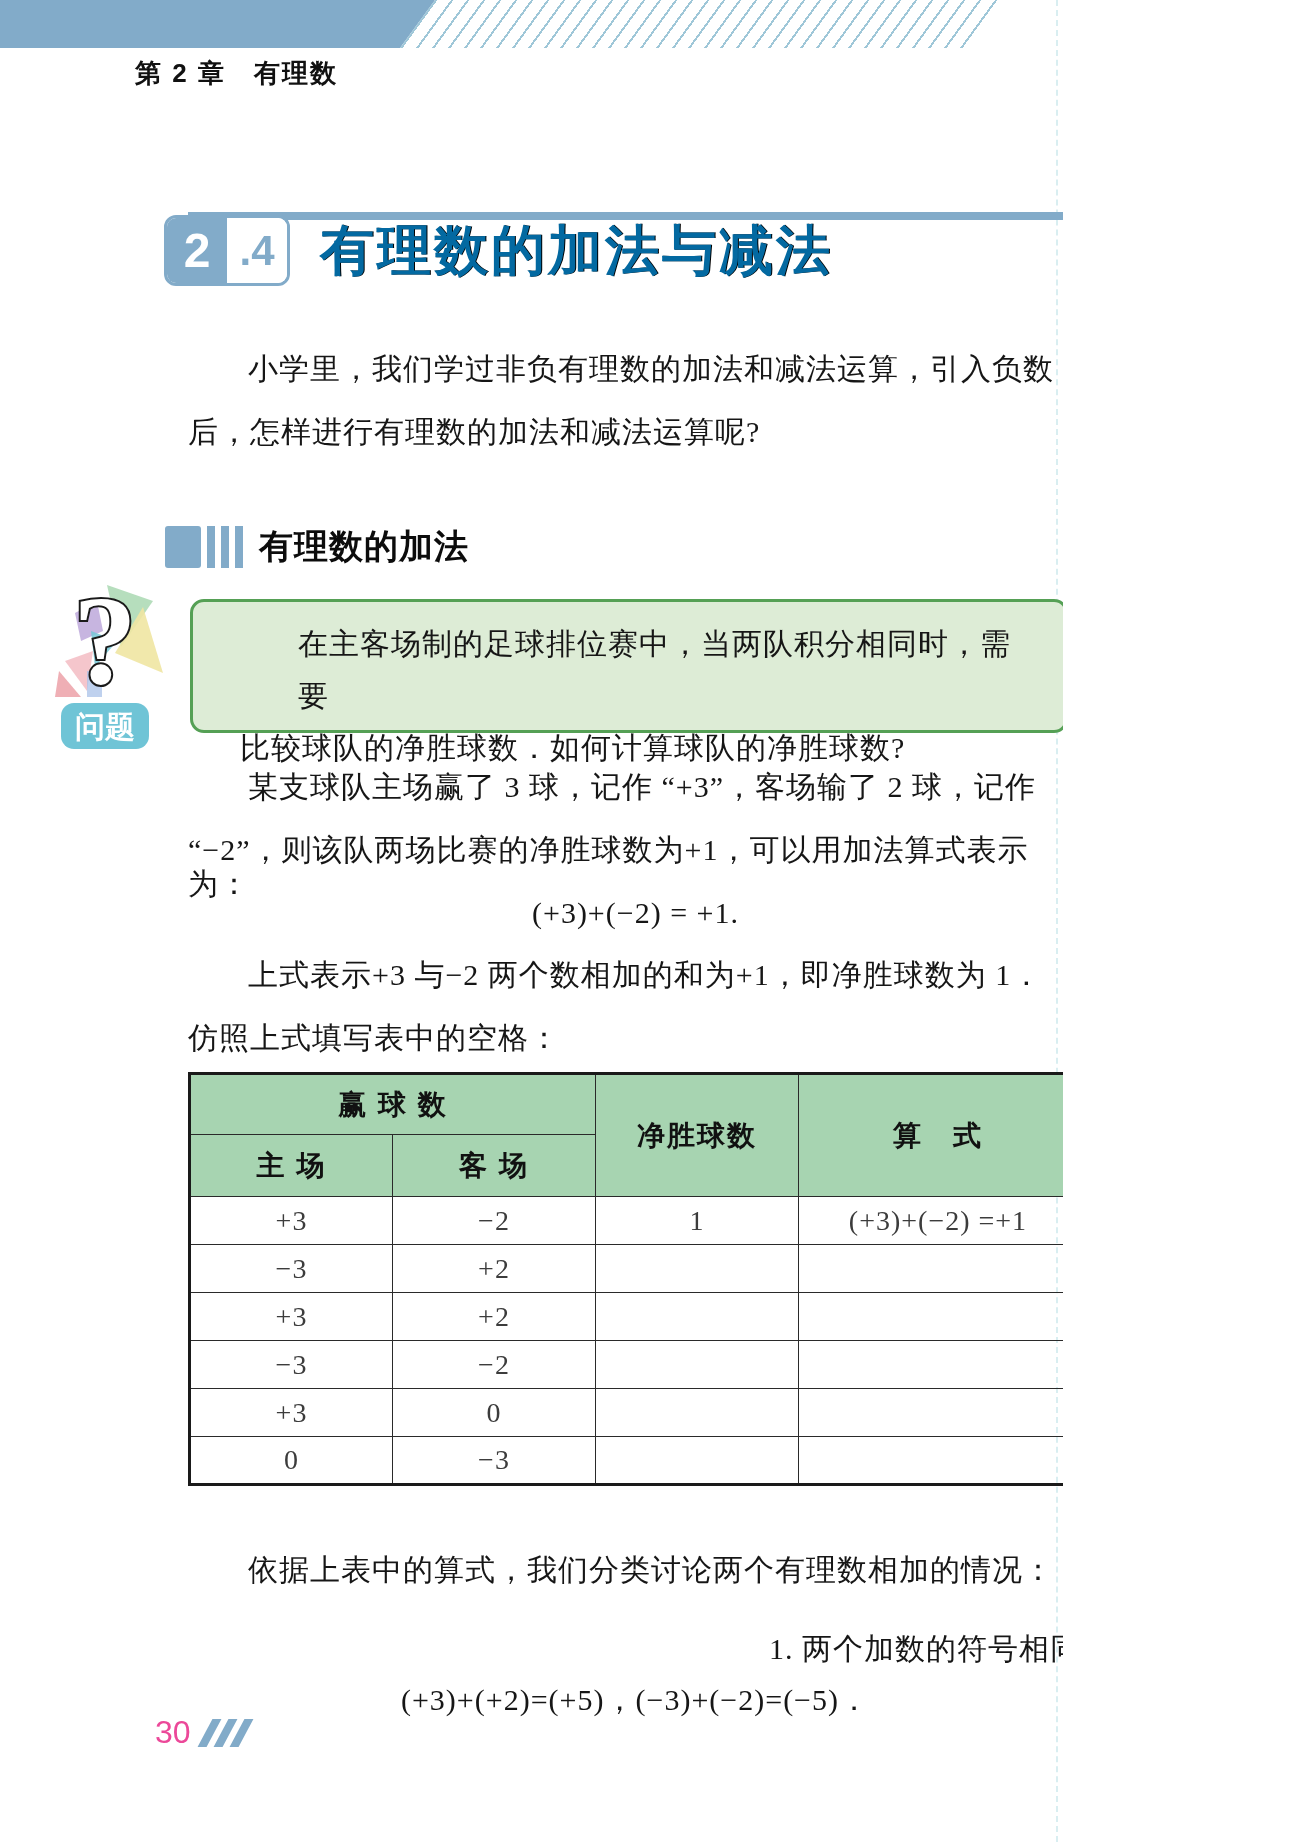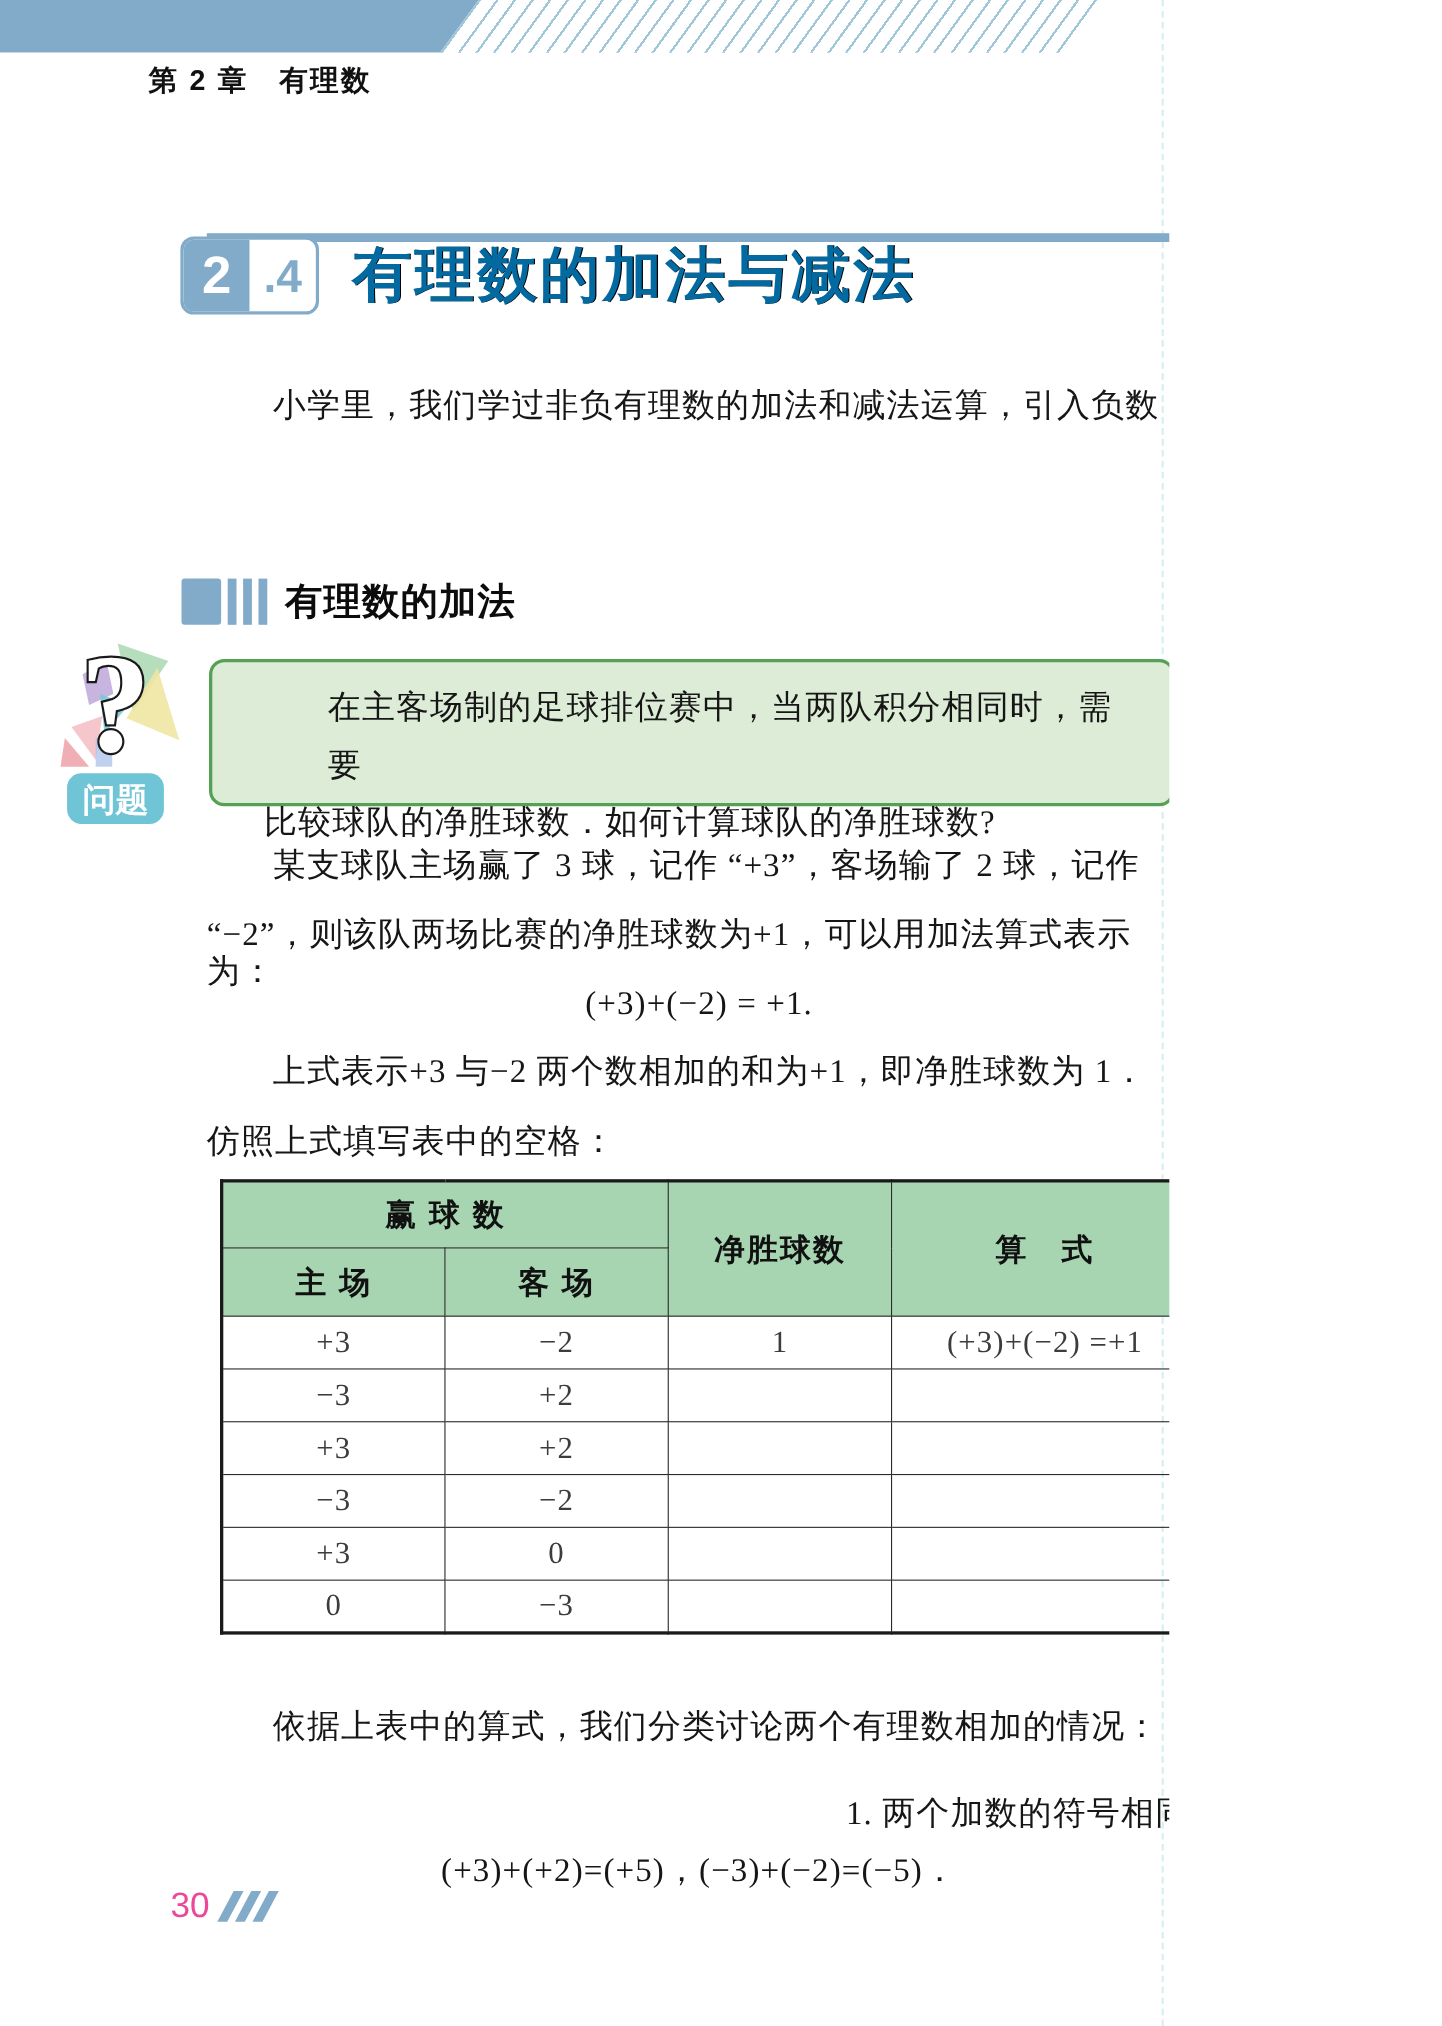--- a/index.html
+++ b/index.html
@@ -79,21 +79,21 @@
     box-sizing:border-box; background:var(--green_fill,#ddecd6);
     border:3px solid var(--green_border,#55a055); border-radius:14px;
     padding:16px 30px 0 47px; font-size:30px; line-height:52px;
     letter-spacing:1px; color:#161616;
   }
   .problem-box .pb-line1{ padding-left:58px; }
   .problem-icon{ position:absolute; left:45px; top:575px; }
   
   .data-table{
     position:absolute; left:188px; top:1072px; border-collapse:collapse;
-    table-layout:fixed; width:889px;margin-left:12px;
+    table-layout:fixed; width:889px;
   }
   .data-table td, .data-table th{
     border:1.5px solid #2a2a2a; text-align:center; vertical-align:middle;
     padding:0; box-sizing:border-box;
   }
   .data-table{ border:3px solid #1a1a1a; }
   .data-table th{
     background:var(--table_header_green,#a7d4b1);
     font-family:"Liberation Sans", sans-serif; font-weight:bold;
     font-size:28px; color:#111; letter-spacing:2px;
@@ -125,20 +125,21 @@
   <div class="chapter-header">第 2 章　有理数</div>
 
   <div class="title-bar"></div>
   <div class="section-badge">
     <div class="badge-major">2</div>
     <div class="badge-minor">.4</div>
   </div>
   <div class="main-title">有理数的加法与减法</div>
 
   <div class="bodyline indent" style="top:352px;">小学里，我们学过非负有理数的加法和减法运算，引入负数</div>
+  <div class="bodyline" style="top:415px;">后，怎样进行有理数的加法和减法运算呢?</div>
 
   <div class="subsection">
     <div class="subsection-icon">
       <div class="sq"></div>
         <div class="bar"></div>
         <div class="bar"></div>
         <div class="bar"></div>
     </div>
     <div class="subsection-title">有理数的加法</div>
   </div>

